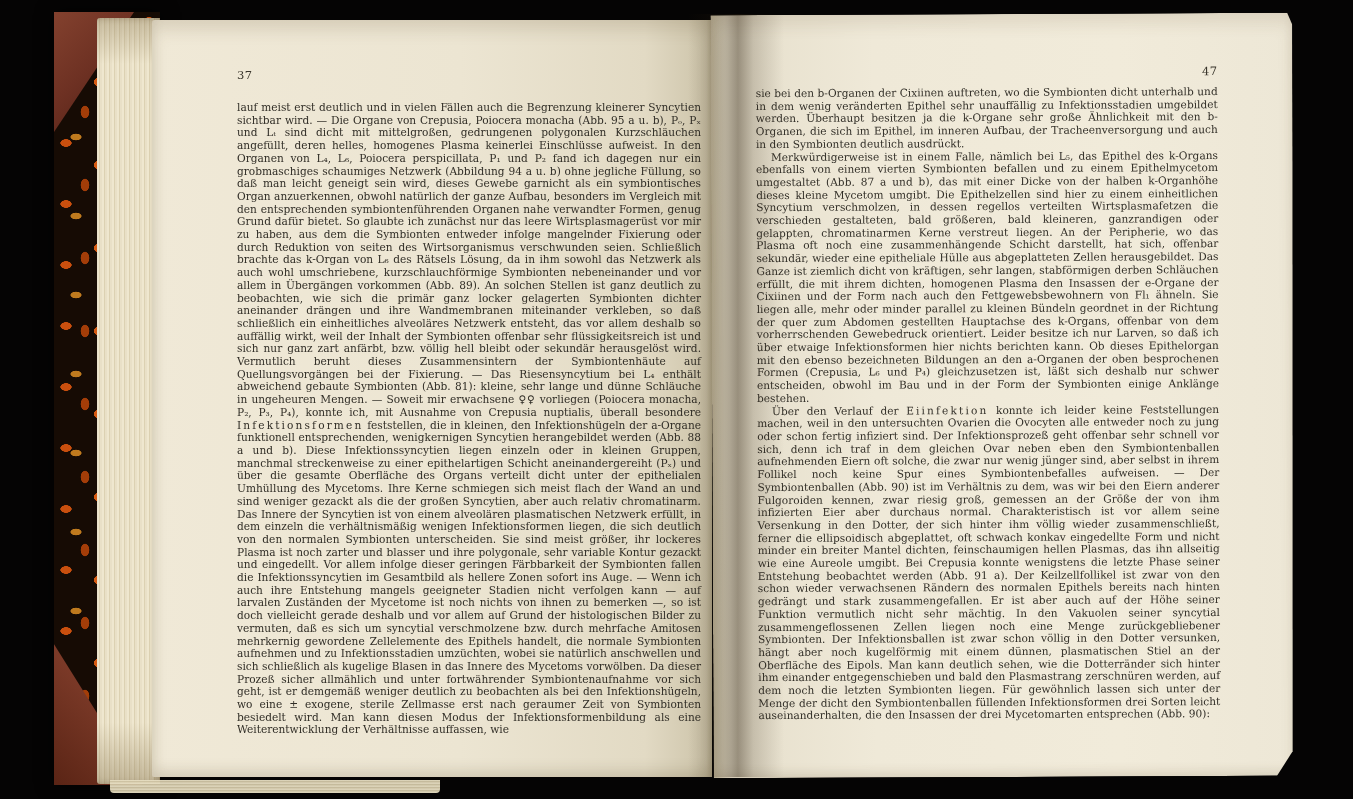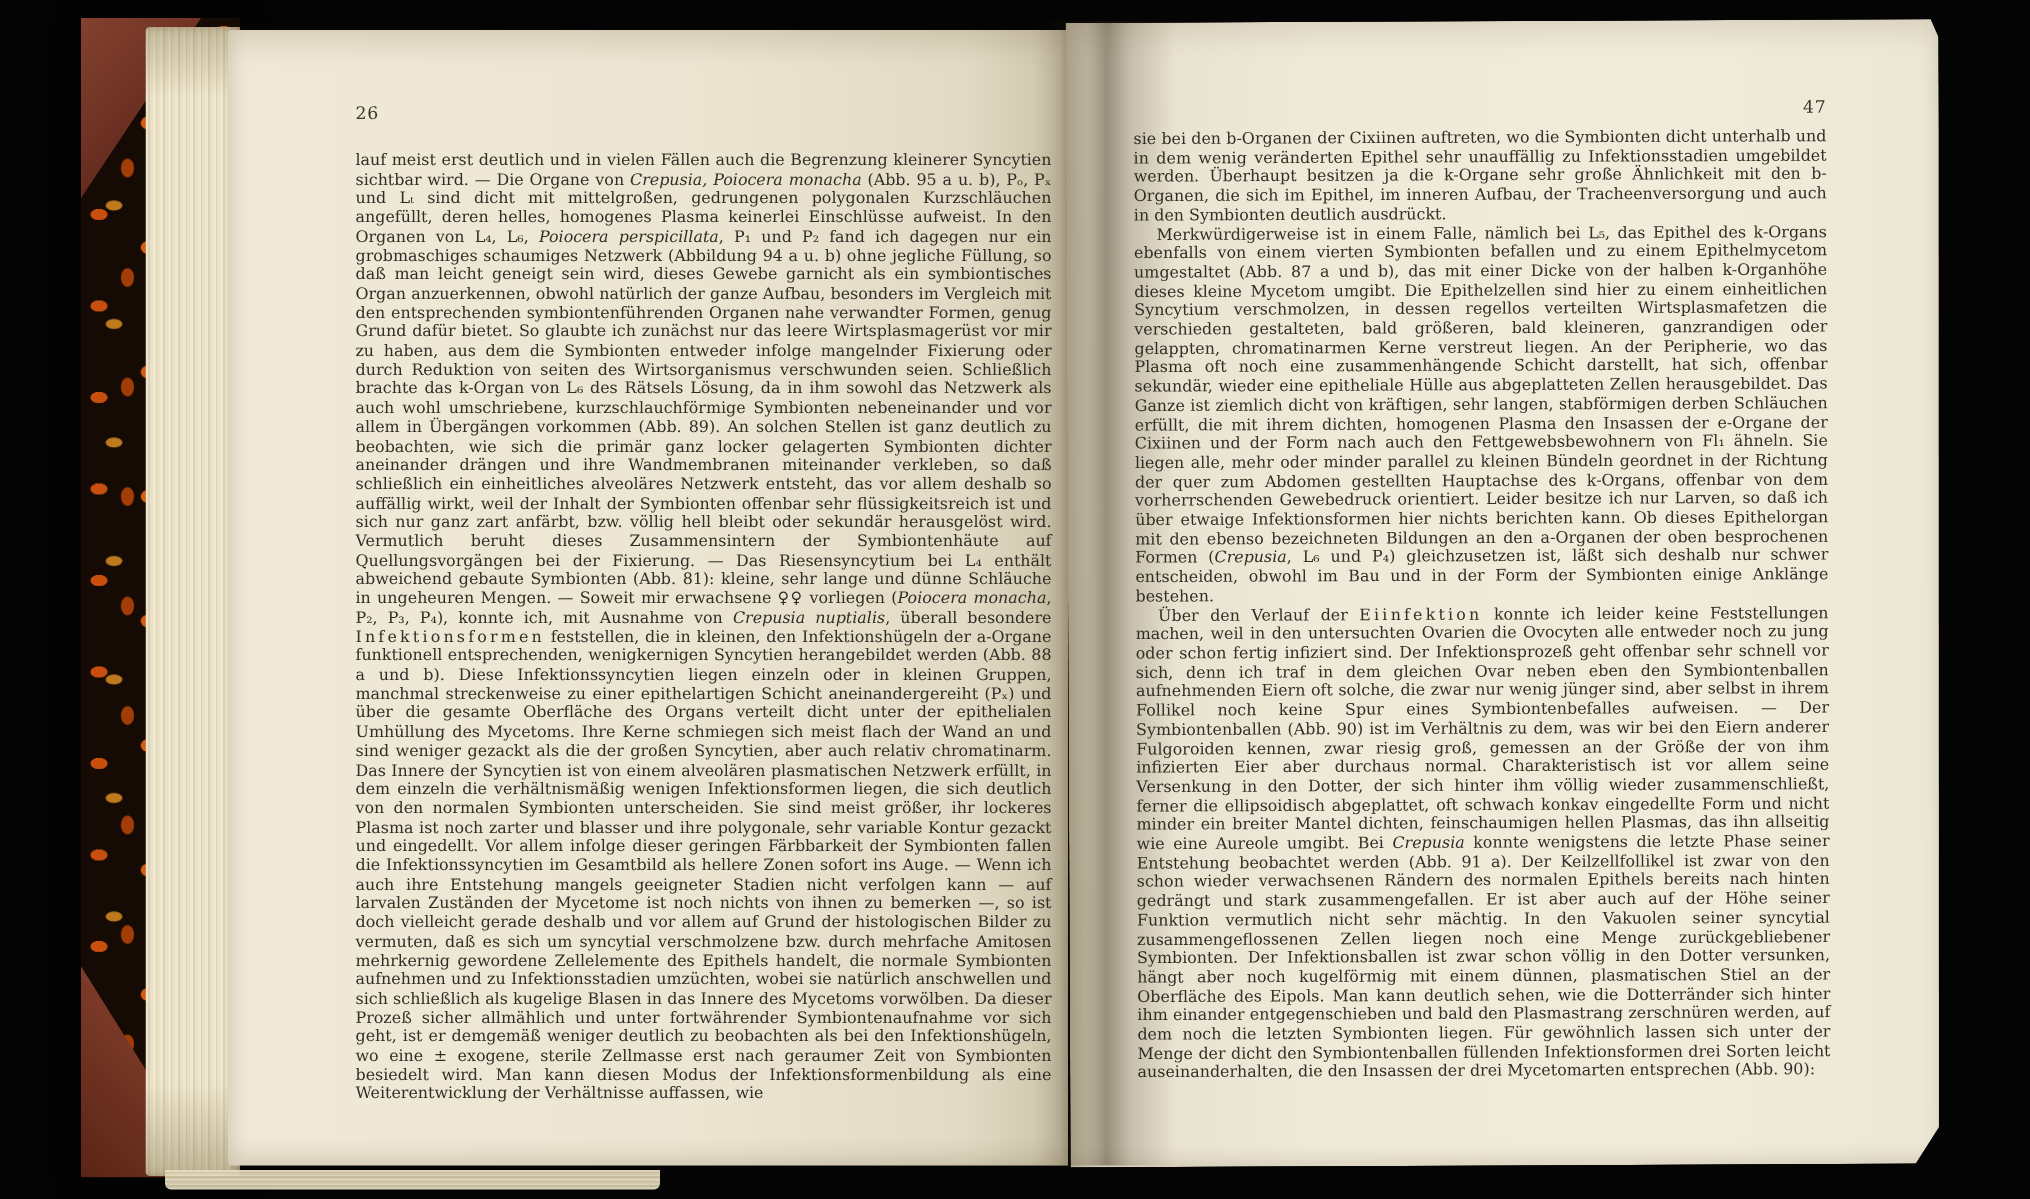--- a/index.html
+++ b/index.html
@@ -72,38 +72,38 @@
   .pagenum-right{left:45px;top:51px;width:462px;text-align:right;}
 
   .textblock{
     position:absolute;color:#302d26;font-size:10.6px;line-height:12.7px;
     text-align:justify;text-rendering:optimizeLegibility;
   }
   .textblock-left{left:85px;top:81px;width:464px;}
   .textblock-right{left:45px;top:72px;width:462px;}
   .para{margin:0;padding:0;}
   .para.indent{text-indent:15px;}
-  .it{font-style:italic;}
+  .it{}
   .sp{letter-spacing:.2em;}
 </style>
 </head>
 <body>
 
 <div class="book">
 
   <div class="cover">
     <div class="leather-top"></div>
     <div class="leather-bottom"></div>
   </div>
 
   <div class="fore-edge"></div>
   <div class="bottom-stack"></div>
 
   <div class="page page-left">
-    <div class="pagenum pagenum-left">26</div>
+    <div class="pagenum pagenum-left">37</div>
     <div class="textblock textblock-left">
         <p class="para"><span>lauf meist erst deutlich und in vielen Fällen auch die Begrenzung kleinerer Syncytien sichtbar wird. — Die Organe von </span><span class="it">Crepusia, Poiocera monacha</span><span> (Abb. 95 a u. b), Pₒ, Pₓ und Lₜ sind dicht mit mittelgroßen, gedrungenen polygonalen Kurzschläuchen angefüllt, deren helles, homogenes Plasma keinerlei Einschlüsse aufweist. In den Organen von L₄, L₆, </span><span class="it">Poiocera perspicillata</span><span>, P₁ und P₂ fand ich dagegen nur ein grobmaschiges schaumiges Netzwerk (Abbildung 94 a u. b) ohne jegliche Füllung, so daß man leicht geneigt sein wird, dieses Gewebe garnicht als ein symbiontisches Organ anzuerkennen, obwohl natürlich der ganze Aufbau, besonders im Vergleich mit den entsprechenden symbiontenführenden Organen nahe verwandter Formen, genug Grund dafür bietet. So glaubte ich zunächst nur das leere Wirtsplasmagerüst vor mir zu haben, aus dem die Symbionten entweder infolge mangelnder Fixierung oder durch Reduktion von seiten des Wirtsorganismus verschwunden seien. Schließlich brachte das k-Organ von L₆ des Rätsels Lösung, da in ihm sowohl das Netzwerk als auch wohl umschriebene, kurzschlauchförmige Symbionten nebeneinander und vor allem in Übergängen vorkommen (Abb. 89). An solchen Stellen ist ganz deutlich zu beobachten, wie sich die primär ganz locker gelagerten Symbionten dichter aneinander drängen und ihre Wandmembranen miteinander verkleben, so daß schließlich ein einheitliches alveoläres Netzwerk entsteht, das vor allem deshalb so auffällig wirkt, weil der Inhalt der Symbionten offenbar sehr flüssigkeitsreich ist und sich nur ganz zart anfärbt, bzw. völlig hell bleibt oder sekundär herausgelöst wird. Vermutlich beruht dieses Zusammensintern der Symbiontenhäute auf Quellungsvorgängen bei der Fixierung. — Das Riesensyncytium bei L₄ enthält abweichend gebaute Symbionten (Abb. 81): kleine, sehr lange und dünne Schläuche in ungeheuren Mengen. — Soweit mir erwachsene ♀♀ vorliegen (</span><span class="it">Poiocera monacha</span><span>, P₂, P₃, P₄), konnte ich, mit Ausnahme von </span><span class="it">Crepusia nuptialis</span><span>, überall besondere </span><span class="sp">Infektionsformen</span><span> feststellen, die in kleinen, den Infektionshügeln der a-Organe funktionell entsprechenden, wenigkernigen Syncytien herangebildet werden (Abb. 88 a und b). Diese Infektionssyncytien liegen einzeln oder in kleinen Gruppen, manchmal streckenweise zu einer epithelartigen Schicht aneinandergereiht (Pₓ) und über die gesamte Oberfläche des Organs verteilt dicht unter der epithelialen Umhüllung des Mycetoms. Ihre Kerne schmiegen sich meist flach der Wand an und sind weniger gezackt als die der großen Syncytien, aber auch relativ chromatinarm. Das Innere der Syncytien ist von einem alveolären plasmatischen Netzwerk erfüllt, in dem einzeln die verhältnismäßig wenigen Infektionsformen liegen, die sich deutlich von den normalen Symbionten unterscheiden. Sie sind meist größer, ihr lockeres Plasma ist noch zarter und blasser und ihre polygonale, sehr variable Kontur gezackt und eingedellt. Vor allem infolge dieser geringen Färbbarkeit der Symbionten fallen die Infektionssyncytien im Gesamtbild als hellere Zonen sofort ins Auge. — Wenn ich auch ihre Entstehung mangels geeigneter Stadien nicht verfolgen kann — auf larvalen Zuständen der Mycetome ist noch nichts von ihnen zu bemerken —, so ist doch vielleicht gerade deshalb und vor allem auf Grund der histologischen Bilder zu vermuten, daß es sich um syncytial verschmolzene bzw. durch mehrfache Amitosen mehrkernig gewordene Zellelemente des Epithels handelt, die normale Symbionten aufnehmen und zu Infektionsstadien umzüchten, wobei sie natürlich anschwellen und sich schließlich als kugelige Blasen in das Innere des Mycetoms vorwölben. Da dieser Prozeß sicher allmählich und unter fortwährender Symbiontenaufnahme vor sich geht, ist er demgemäß weniger deutlich zu beobachten als bei den Infektionshügeln, wo eine ± exogene, sterile Zellmasse erst nach geraumer Zeit von Symbionten besiedelt wird. Man kann diesen Modus der Infektionsformenbildung als eine Weiterentwicklung der Verhältnisse auffassen, wie</span></p>
       </div>
   </div>
 
   <div class="page page-right">
     <div class="pagenum pagenum-right">47</div>
     <div class="textblock textblock-right">
         <p class="para"><span>sie bei den b-Organen der Cixiinen auftreten, wo die Symbionten dicht unterhalb und in dem wenig veränderten Epithel sehr unauffällig zu Infektionsstadien umgebildet werden. Überhaupt besitzen ja die k-Organe sehr große Ähnlichkeit mit den b-Organen, die sich im Epithel, im inneren Aufbau, der Tracheenversorgung und auch in den Symbionten deutlich ausdrückt.</span></p>
         <p class="para indent"><span>Merkwürdigerweise ist in einem Falle, nämlich bei L₅, das Epithel des k-Organs ebenfalls von einem vierten Symbionten befallen und zu einem Epithelmycetom umgestaltet (Abb. 87 a und b), das mit einer Dicke von der halben k-Organhöhe dieses kleine Mycetom umgibt. Die Epithelzellen sind hier zu einem einheitlichen Syncytium verschmolzen, in dessen regellos verteilten Wirtsplasmafetzen die verschieden gestalteten, bald größeren, bald kleineren, ganzrandigen oder gelappten, chromatinarmen Kerne verstreut liegen. An der Peripherie, wo das Plasma oft noch eine zusammenhängende Schicht darstellt, hat sich, offenbar sekundär, wieder eine epitheliale Hülle aus abgeplatteten Zellen herausgebildet. Das Ganze ist ziemlich dicht von kräftigen, sehr langen, stabförmigen derben Schläuchen erfüllt, die mit ihrem dichten, homogenen Plasma den Insassen der e-Organe der Cixiinen und der Form nach auch den Fettgewebsbewohnern von Fl₁ ähneln. Sie liegen alle, mehr oder minder parallel zu kleinen Bündeln geordnet in der Richtung der quer zum Abdomen gestellten Hauptachse des k-Organs, offenbar von dem vorherrschenden Gewebedruck orientiert. Leider besitze ich nur Larven, so daß ich über etwaige Infektionsformen hier nichts berichten kann. Ob dieses Epithelorgan mit den ebenso bezeichneten Bildungen an den a-Organen der oben besprochenen Formen (</span><span class="it">Crepusia</span><span>, L₆ und P₄) gleichzusetzen ist, läßt sich deshalb nur schwer entscheiden, obwohl im Bau und in der Form der Symbionten einige Anklänge bestehen.</span></p>

